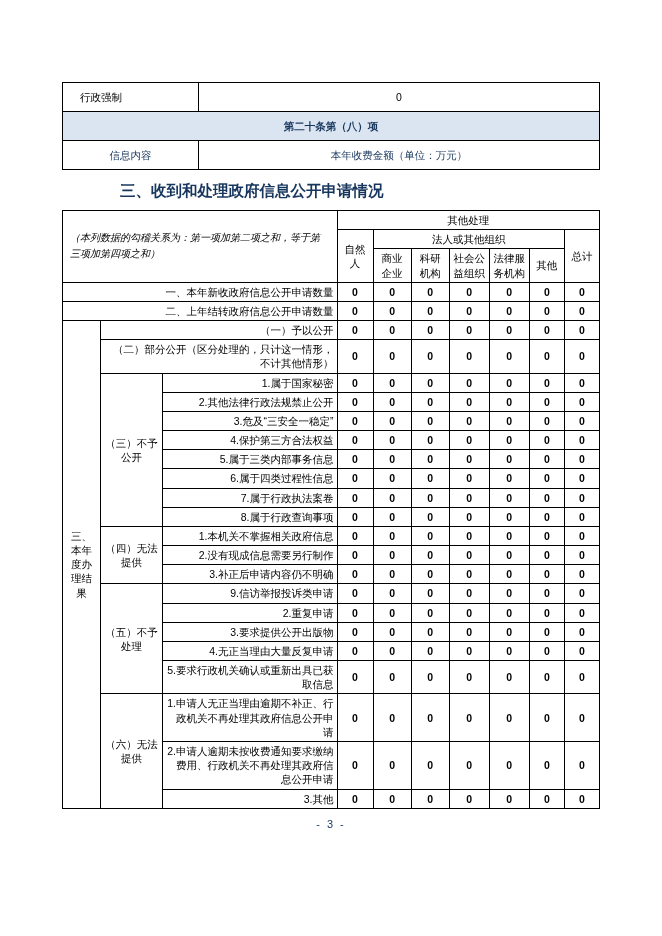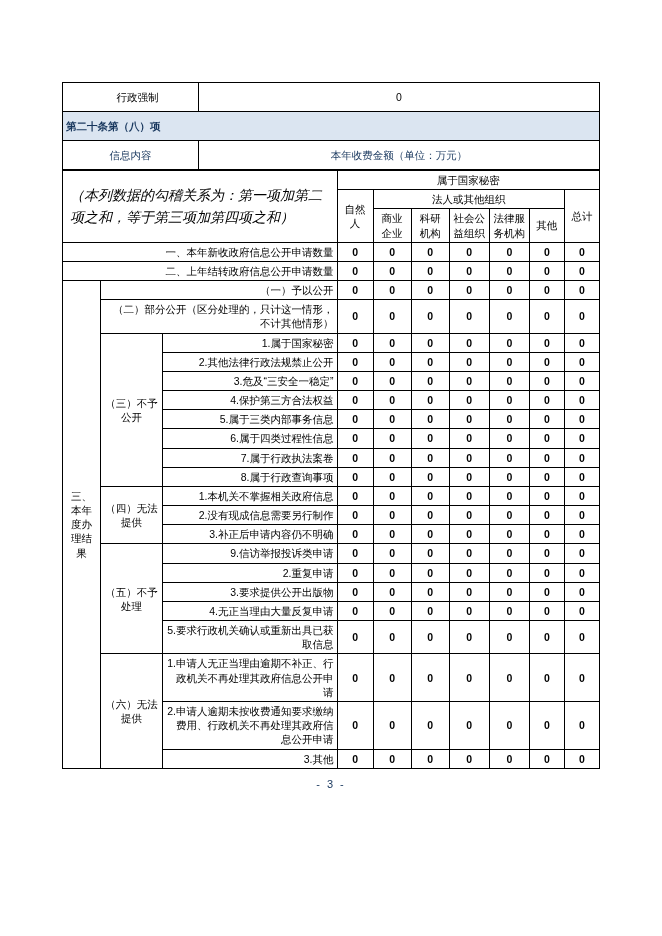--- a/index.html
+++ b/index.html
@@ -2,30 +2,30 @@
 <html><head>
 <meta charset="utf-8">
 <style>
   html,body{margin:0;padding:0;background:#ffffff;}
   body{font-family:"Liberation Sans","DejaVu Sans",sans-serif;color:#000;}
   .page{width:662px;height:936px;background:#fff;box-sizing:border-box;padding:82px 62px 0 62px;overflow:hidden;position:relative;}
   table{border-collapse:collapse;table-layout:fixed;width:100%;}
   td{border:1px solid #000;font-size:10.5px;line-height:1.35;padding:2px 3px;vertical-align:middle;word-break:break-all;}
   
   .top-table td{height:24px;}
-  .tt-label{padding-left:17px;text-align:center;}
+  .tt-label{padding-left:17px;}
   .navy{color:#17365d;}
   .bold{font-weight:bold;}
   .center{text-align:center;}
-  .tt-section{background:#dbe5f1;color:#17365d;font-weight:bold;text-align:left;}
+  .tt-section{background:#dbe5f1;color:#17365d;font-weight:bold;text-align:center;}
   
   .section-title{font-size:15.5px;font-weight:bold;color:#17365d;margin:11px 0 8px 58px;}
   
   .main-table .hdr{text-align:center;}
-  .note-cell{font-size:14px;font-style:italic;padding:4px 7px;line-height:1.6;vertical-align:middle;}
+  .note-cell{font-size:10px;font-style:italic;padding:4px 7px;line-height:1.6;vertical-align:middle;}
   .lbl{text-align:right;padding-left:4px;}
   .vlbl{text-align:center;padding:2px 4px;}
   .v{text-align:center;font-weight:bold;}
   .page-number{text-align:center;color:#17365d;font-size:11px;margin-top:9px;letter-spacing:2px;}
 </style>
 </head>
 <body>
 
 <div class="page">
 
@@ -42,39 +42,40 @@
     <tr>
       <td colspan="2" class="tt-section">第二十条第（八）项</td>
     </tr>
     <tr>
       <td class="center navy">信息内容</td>
       <td class="center navy">本年收费金额（单位：万元）</td>
     </tr>
   </tbody>
     </table>
 
+  <h2 class="section-title">三、收到和处理政府信息公开申请情况</h2>
 
   <table class="main-table">
     <colgroup>
       <col style="width:38px">
         <col style="width:62px">
         <col style="width:174px">
       <col style="width:36px">
         <col style="width:38px">
         <col style="width:38px">
         <col style="width:40px">
         <col style="width:40px">
         <col style="width:35px">
         <col style="width:35px">
     </colgroup>
 
     <tbody>
         <tr>
       <td rowspan="3" colspan="3" class="note-cell">（本列数据的勾稽关系为：第一项加第二项之和，等于第三项加第四项之和）</td>
-      <td colspan="7" class="hdr">属于国家秘密</td>
+      <td colspan="7" class="hdr">其他处理</td>
     </tr>
     <tr>
       <td rowspan="2" class="hdr">自然人</td>
       <td colspan="5" class="hdr">法人或其他组织</td>
       <td rowspan="2" class="hdr">总计</td>
     </tr>
     <tr>
       <td class="hdr">商业企业</td>
       <td class="hdr">科研机构</td>
       <td class="hdr">社会公益组织</td>

